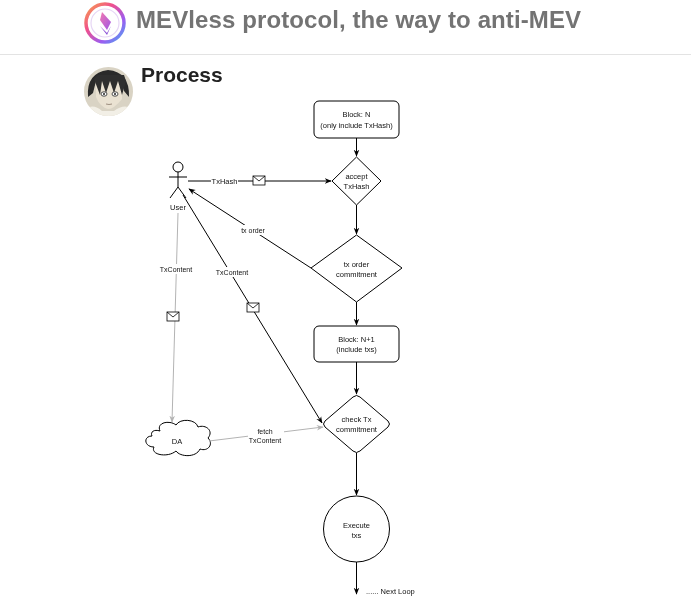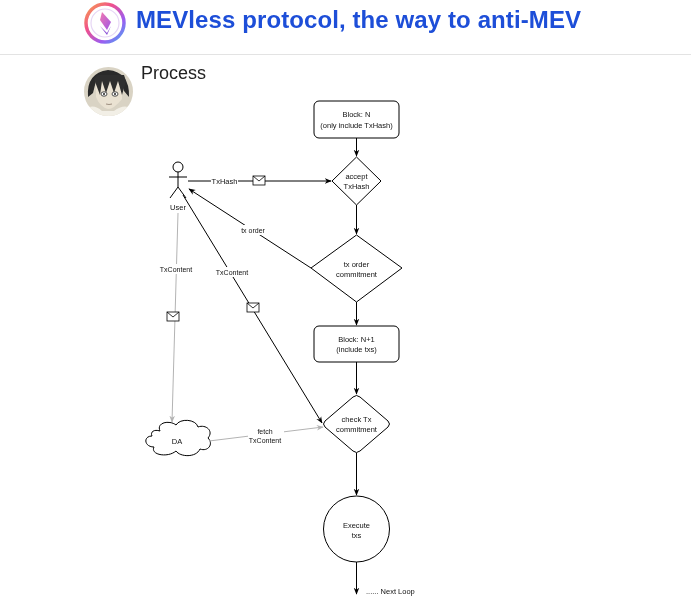--- a/index.html
+++ b/index.html
@@ -1,25 +1,25 @@
 <!DOCTYPE html>
 <html><head>
 <meta charset="utf-8">
 <style>
   html, body { margin: 0; padding: 0; background: #ffffff; }
   body { width: 691px; height: 614px; position: relative; overflow: hidden;
          font-family: "Liberation Sans", sans-serif; color: #222; }
   .header { position: absolute; left: 0; top: 0; width: 691px; height: 54px; }
   .logo { position: absolute; left: 84px; top: 2px; width: 42px; height: 42px; }
   .title { position: absolute; left: 136px; top: 6px; font-size: 24px; font-weight: bold;
-           color: #1d4ed8; white-space: nowrap; letter-spacing: 0.1px; }
+           color: #737373; white-space: nowrap; letter-spacing: 0.1px; }
   .divider { position: absolute; left: 0; top: 54px; width: 691px; height: 1px; background: #e3e3e3; }
   .avatar { position: absolute; left: 84px; top: 67px; width: 49px; height: 49px; border-radius: 50%;
             overflow: hidden; }
-  .post-title { position: absolute; left: 141px; top: 63px; font-size: 18px; font-weight: normal; color: #222; }
+  .post-title { position: absolute; left: 141px; top: 63px; font-size: 21px; font-weight: bold; color: #222; }
   svg.diagram { position: absolute; left: 0; top: 0; }
   svg text { font-family: "Liberation Sans", sans-serif; fill: #111; }
 </style>
 </head>
 <body>
 
 <div class="header">
   <svg class="logo" viewBox="0 0 42 42">
     <defs>
       <linearGradient id="ring" x1="0" y1="0" x2="1" y2="1">

